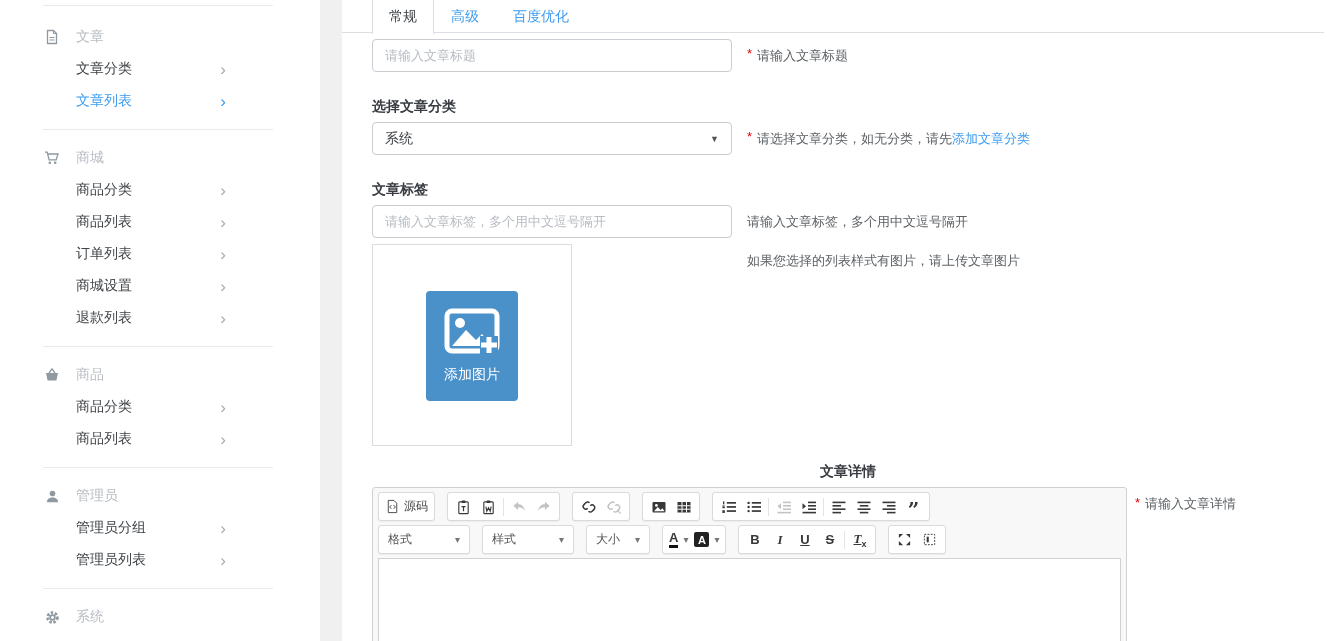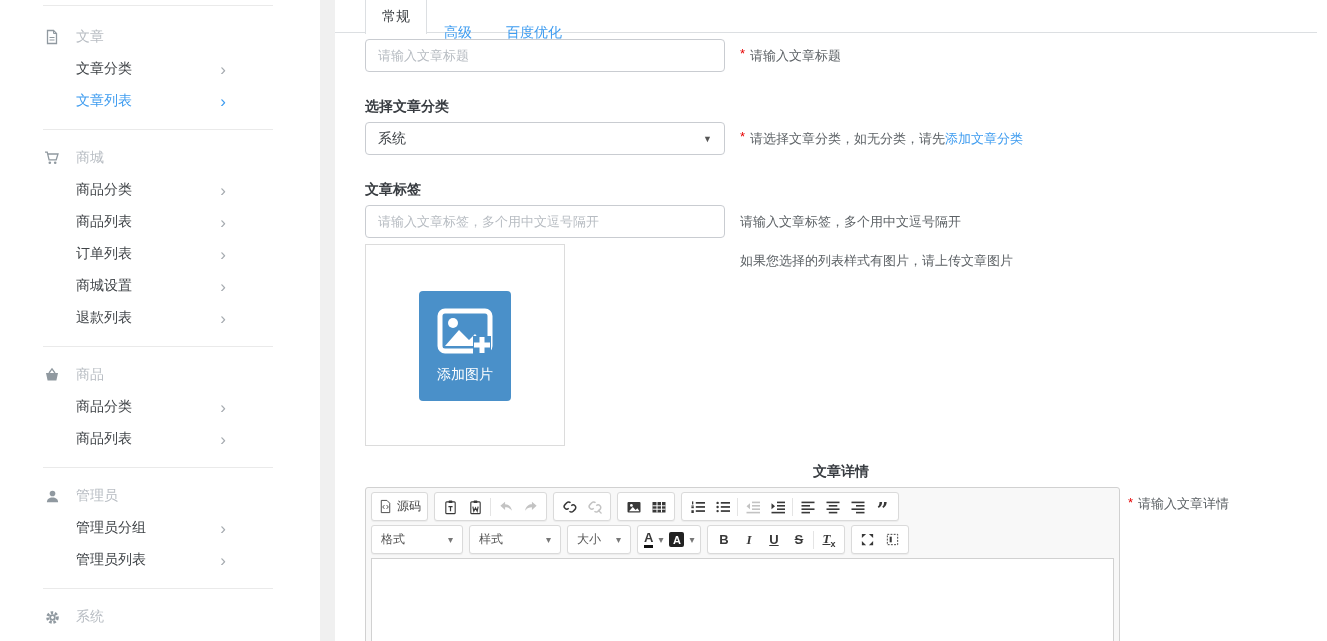--- a/index.html
+++ b/index.html
@@ -16,23 +16,23 @@
   .side-header .side-icon { width:18px; height:18px; margin-right:15px; color:#9099a0; display:flex; align-items:center; justify-content:center; }
   .side-item { height:32px; display:flex; align-items:center; justify-content:space-between;
     padding:0 102px 0 68px; font-size:14px; color:#3f4347; cursor:pointer;gap:33px; }
   .side-item .side-chevron { color:#a6abb0; font-size:17px; line-height:1; }
   .side-item.active { color:var(--accent,#3e9cf0); }
   .side-item.active .side-chevron { color:var(--accent,#3e9cf0); }
 
   .gutter { position:absolute; left:320px; top:0; width:25px; height:641px; background:#f0f0f0; }
 
   
-  .main { position:absolute; left:335px; top:0; width:982px; height:641px; background:#fff; }
+  .main { position:absolute; left:342px; top:0; width:982px; height:641px; background:#fff; }
   .tabbar { display:flex; height:33px; padding-left:30px; border-bottom:1px solid #dcdfe2; }
-  .tab { line-height:33px; padding:16px 17px; font-size:14px; color:var(--accent,#3e9cf0); cursor:pointer; }
+  .tab { line-height:33px; padding:0 17px; font-size:14px; color:var(--accent,#3e9cf0); cursor:pointer; }
   .tab.tab-active { background:#fff; color:#3f4347; border-left:1px solid #dcdfe2; border-right:1px solid #dcdfe2;
     height:34px; margin-bottom:-1px; padding:0 16px; }
 
   .form { padding-left:30px; }
   .form-label { font-size:14px; font-weight:bold; color:#383c41; }
   .l1 { margin-top:17px; } .l2 { margin-top:26px; } .l3 { margin-top:26px; }
   .l4 { margin-top:18px; } .l5 { margin-top:17px;text-align:center; }
   .field-row { display:flex; align-items:center; margin-top:6px; }
 
   .text-input { width:360px; height:33px; border:1px solid #c9ccd1; border-radius:4px;
@@ -55,21 +55,21 @@
     display:flex; justify-content:center; cursor:pointer; }
   .upload-tile { width:92px; height:110px; margin-top:46px; background:var(--upload,#4a90c9); border-radius:4px;
     display:flex; flex-direction:column; align-items:center; justify-content:center; cursor:pointer; }
   .upload-label { color:#fff; font-size:14px; margin-top:4px; }
   .plusbg { fill:var(--upload,#4a90c9); }
   .image-hint { margin-left:175px; margin-top:8px; }
 
   
   .editor-row { align-items:flex-start; }
   .editor { width:755px; border:1px solid #d1d1d1; border-radius:3px 3px 0 0; background:#f8f8f8; padding:4px 5px 5px; }
-  .toolbar-row { display:flex; gap:6px; margin-bottom:4px; flex-wrap:nowrap; }
+  .toolbar-row { display:flex; gap:12px; margin-bottom:4px; flex-wrap:nowrap; }
   .tgroup { display:flex; align-items:center; background:#fff; border:1px solid #dadada; border-radius:3px;
     height:29px; padding:0 3px; box-shadow:0 1px 1px rgba(0,0,0,0.05); }
   .tbtn { min-width:25px; height:25px; display:flex; align-items:center; justify-content:center;
     border:none; background:transparent; color:#383838; font-size:13px; padding:0 3px; cursor:pointer;
     font-family:"Liberation Sans","DejaVu Sans",sans-serif; }
   .tbtn svg { display:block; }
   .tbtn.disabled { color:#c3c3c3; cursor:default; }
   .tsep { width:1px; height:18px; background:#e4e4e4; margin:0 2px; }
   .source-btn { font-size:12px; color:#444; } .source-btn svg { margin-right:4px; }
   .tdrop { display:flex; align-items:center; justify-content:space-between; height:25px;

